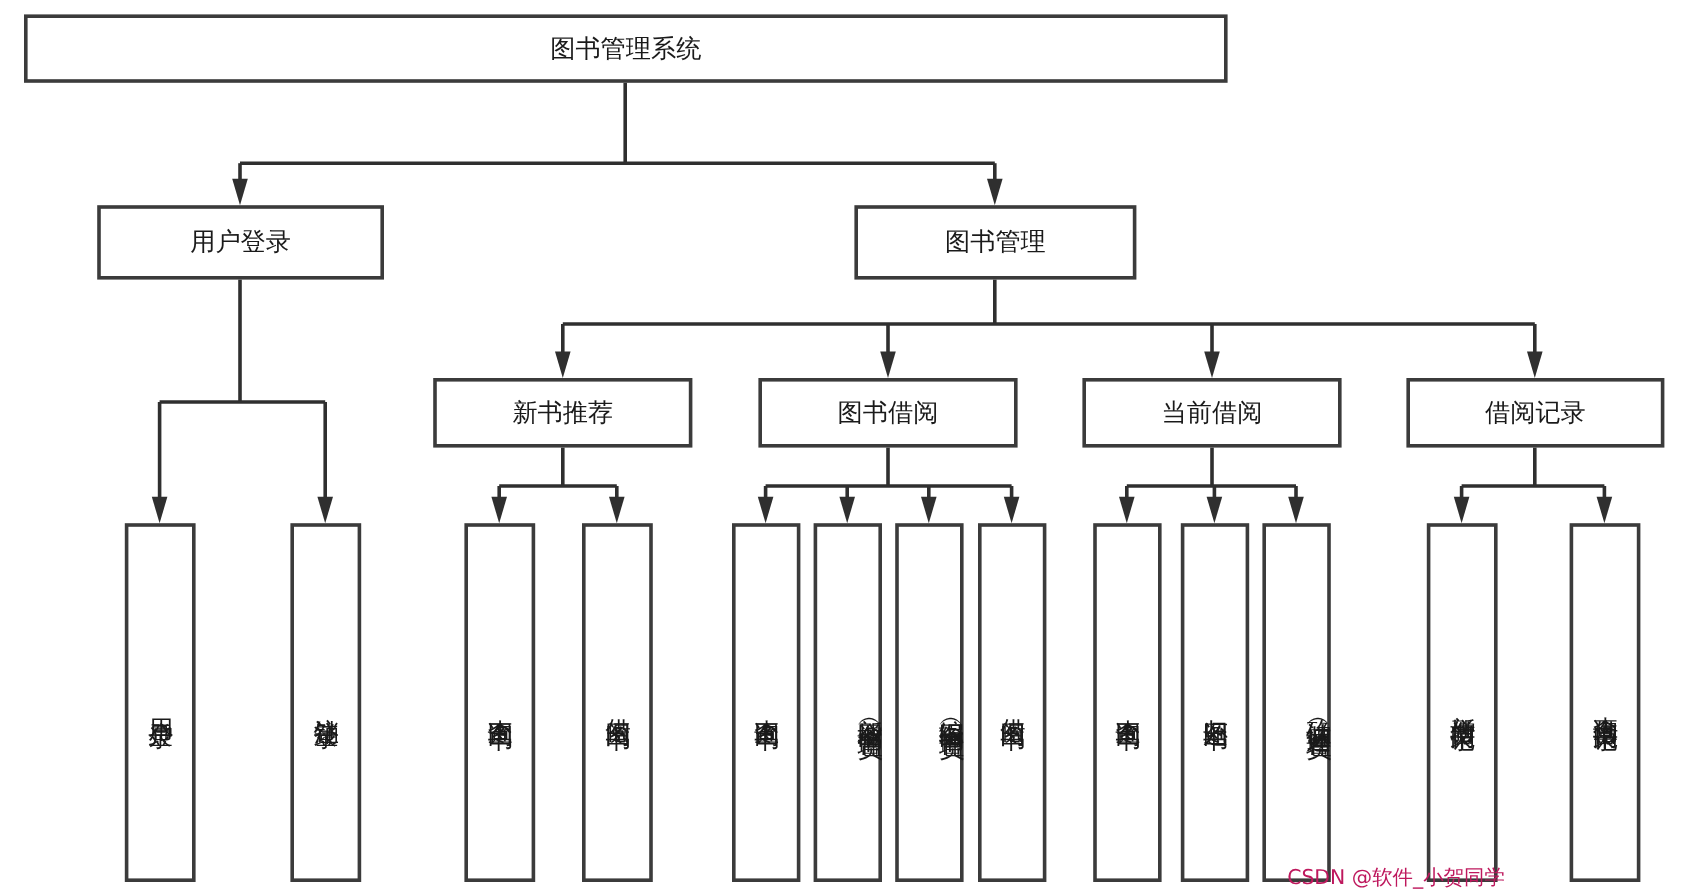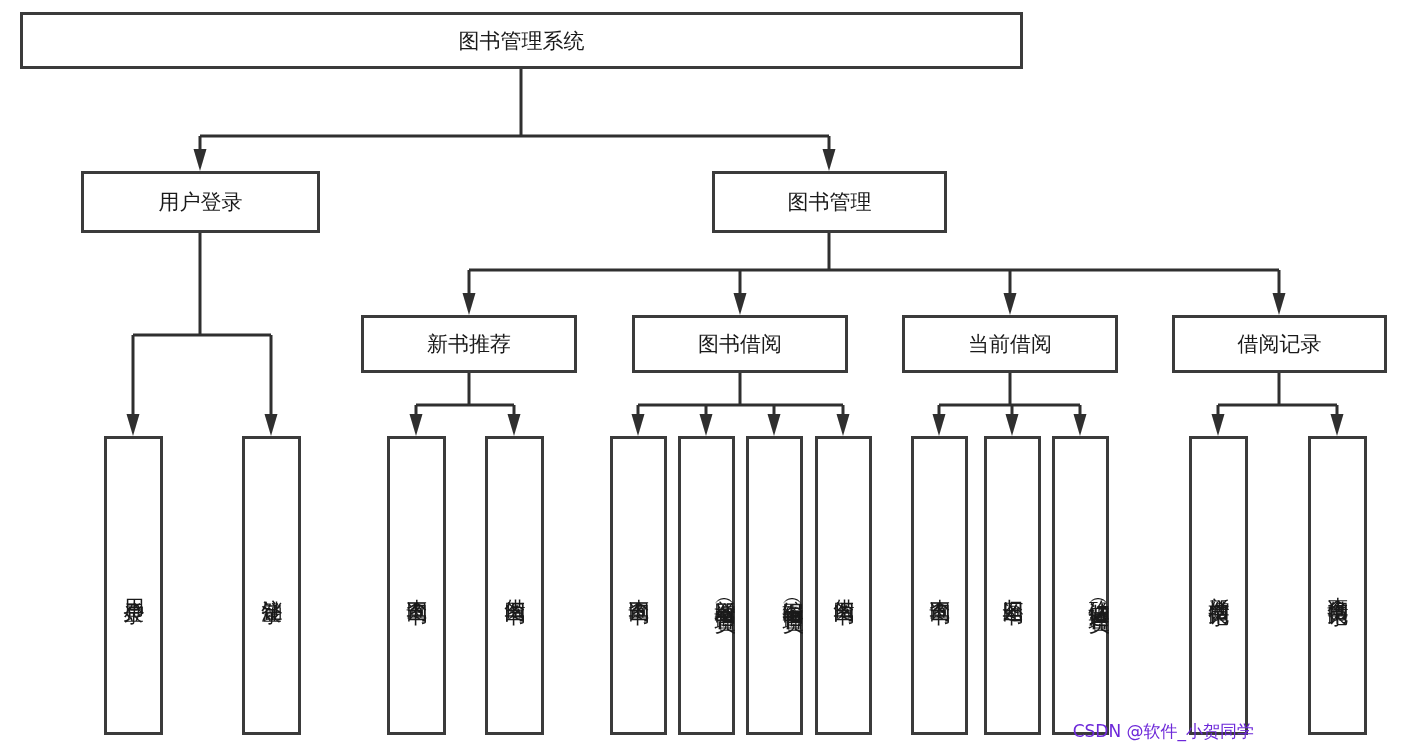--- a/index.html
+++ b/index.html
@@ -65,21 +65,21 @@
     pointer-events: none;
   }
   .vertical-text-holder.centered {
     align-items: center;
   }
   .watermark {
     position: absolute;
     right: 8px;
     bottom: 4px;
     font-size: 17px;
-    color: #6d28d9;
+    color: #be185d;
     font-family: "DejaVu Sans", "Liberation Sans", sans-serif;
     white-space: nowrap;
   }
 </style>
 </head>
 <body>
 
 <div id="diagram-root">
   <svg class="diagram-canvas" viewBox="0 0 1405 747" xmlns="http://www.w3.org/2000/svg">
     <g id="connector-layer">

